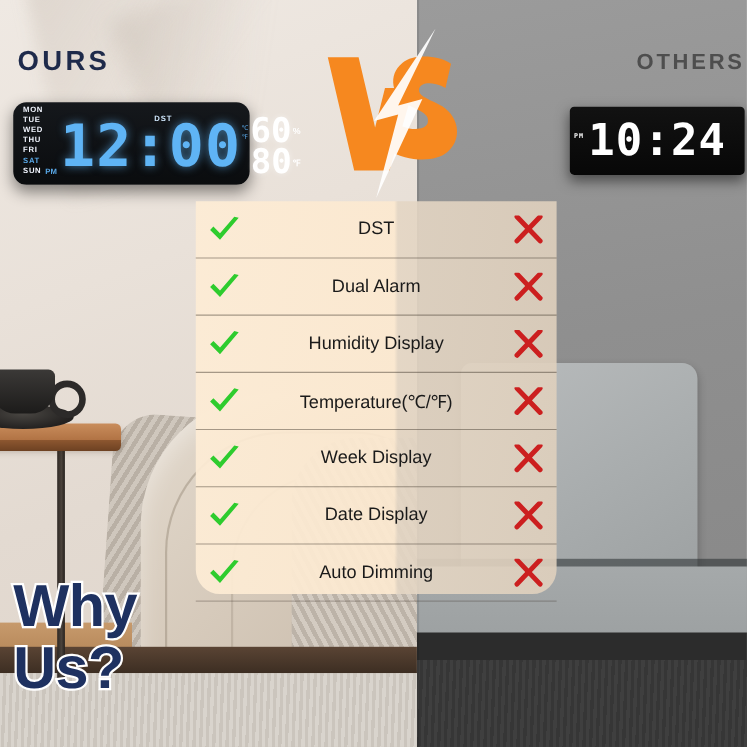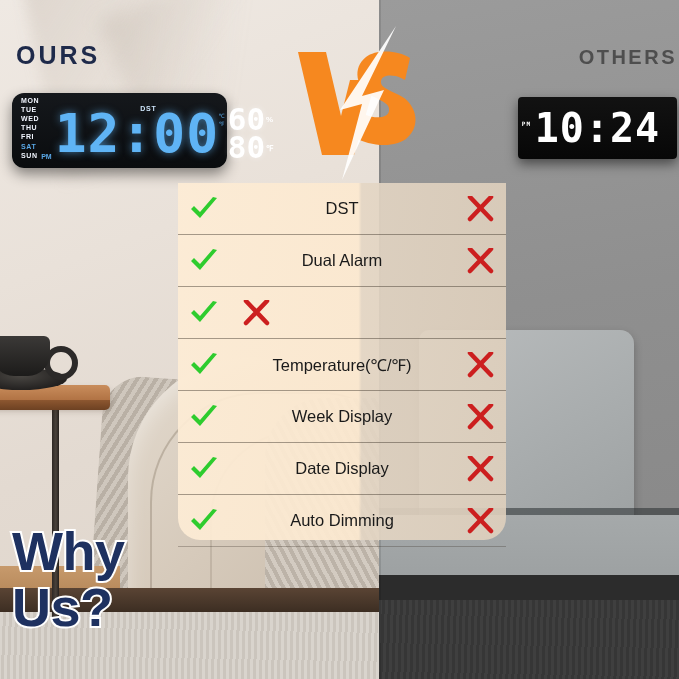--- a/index.html
+++ b/index.html
@@ -260,20 +260,21 @@
           </svg>
       </div>
     </div>
 
     <div class="row">
       <div class="tick">
         <svg viewBox="0 0 30 26">
             <path d="M2 13 L11 22 L28 2 L24 1 L11 16 L5 10 Z" fill="#2ecc2e"></path>
           </svg>
       </div>
+      <div class="label">Humidity Display</div>
       <div class="cross">
         <svg viewBox="0 0 27 26">
             <path d="M3 1 L24 23 M24 1 L3 23" stroke="#cc1f1f" stroke-width="4.5" stroke-linecap="round" fill="none"></path>
           </svg>
       </div>
     </div>
 
     <div class="row">
       <div class="tick">
         <svg viewBox="0 0 30 26">

